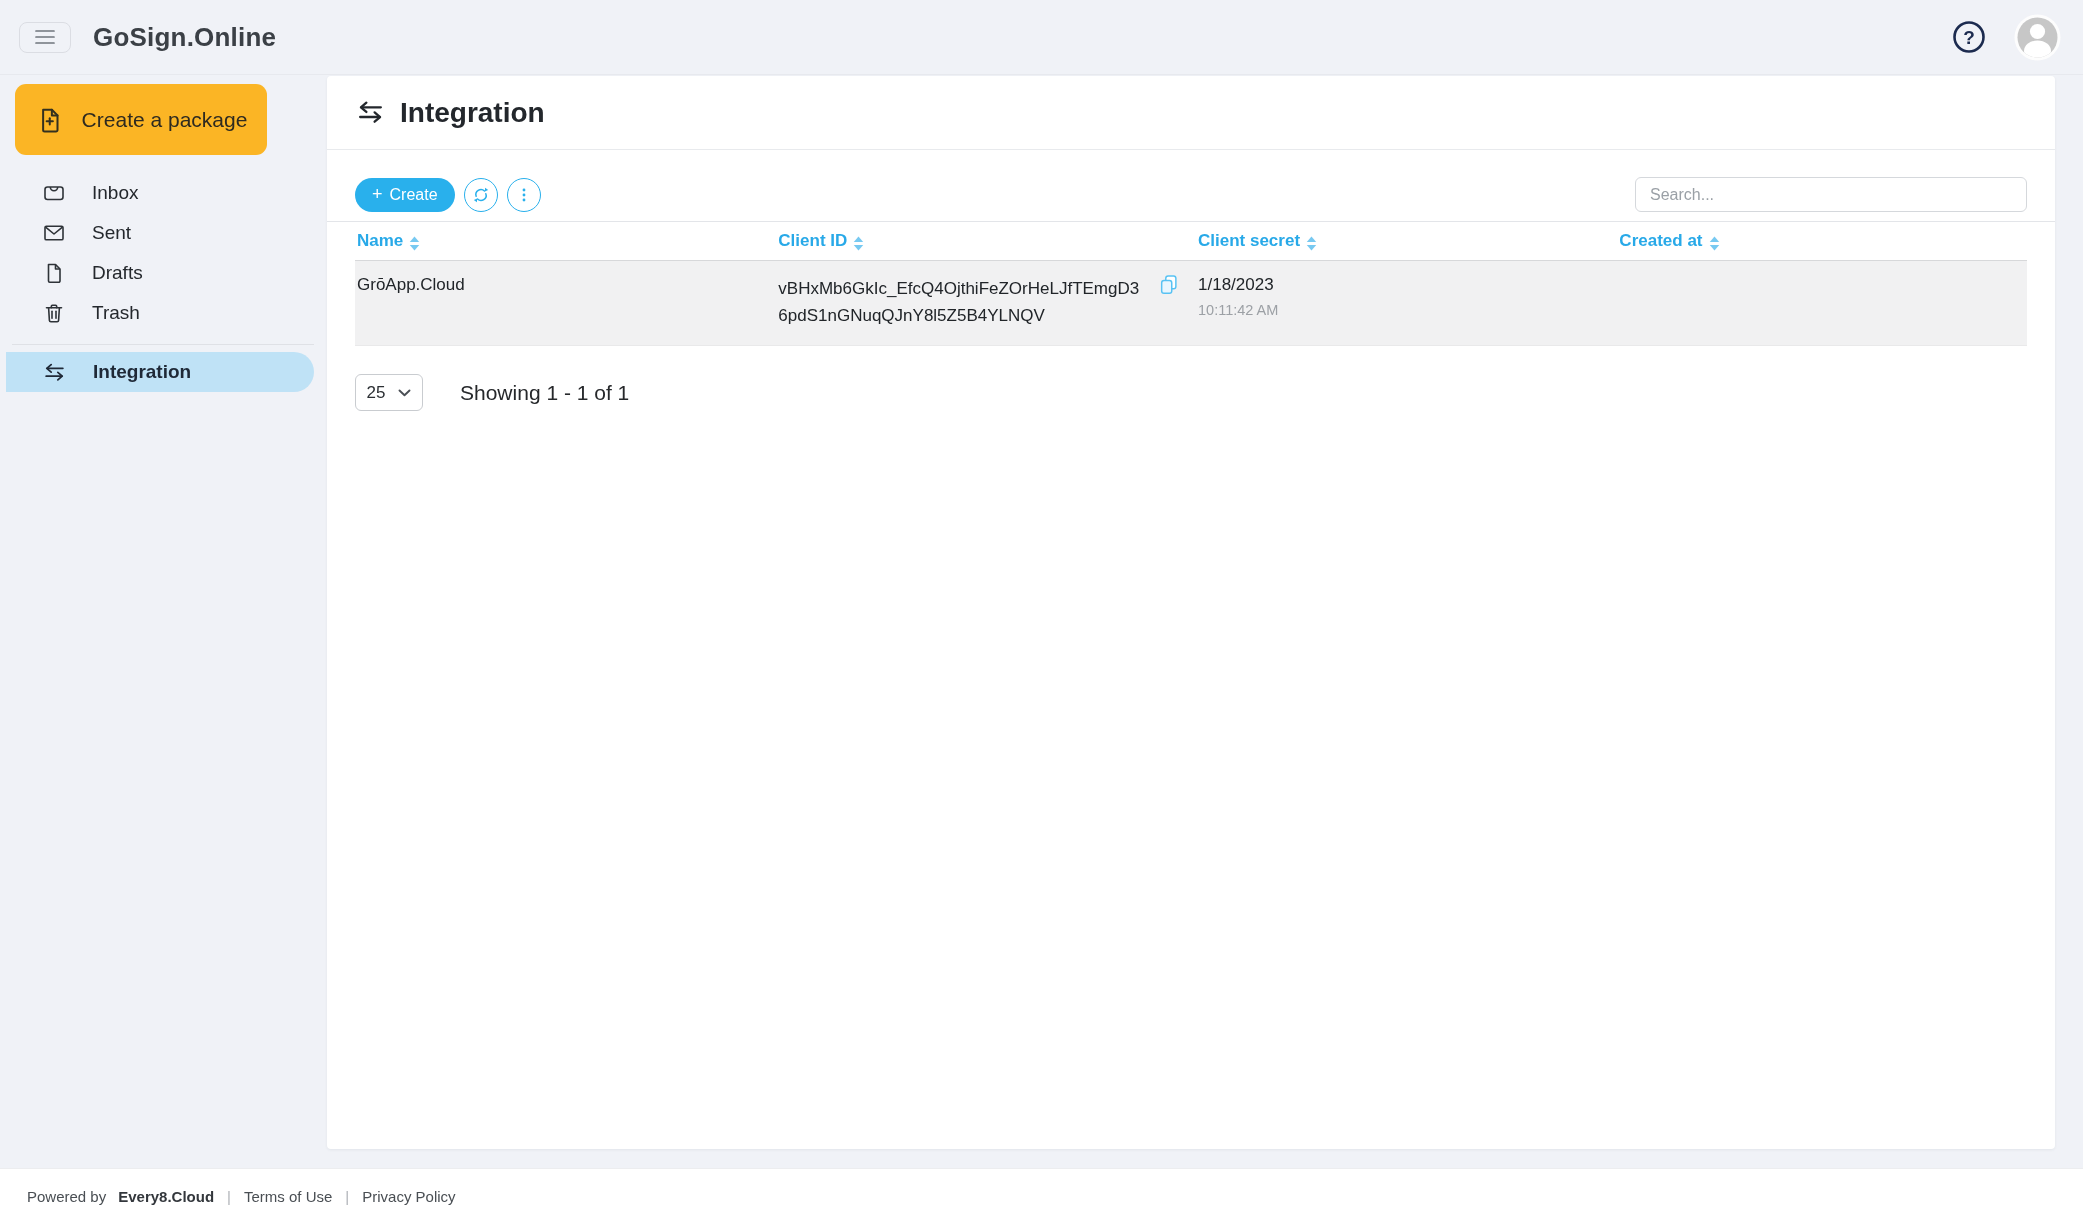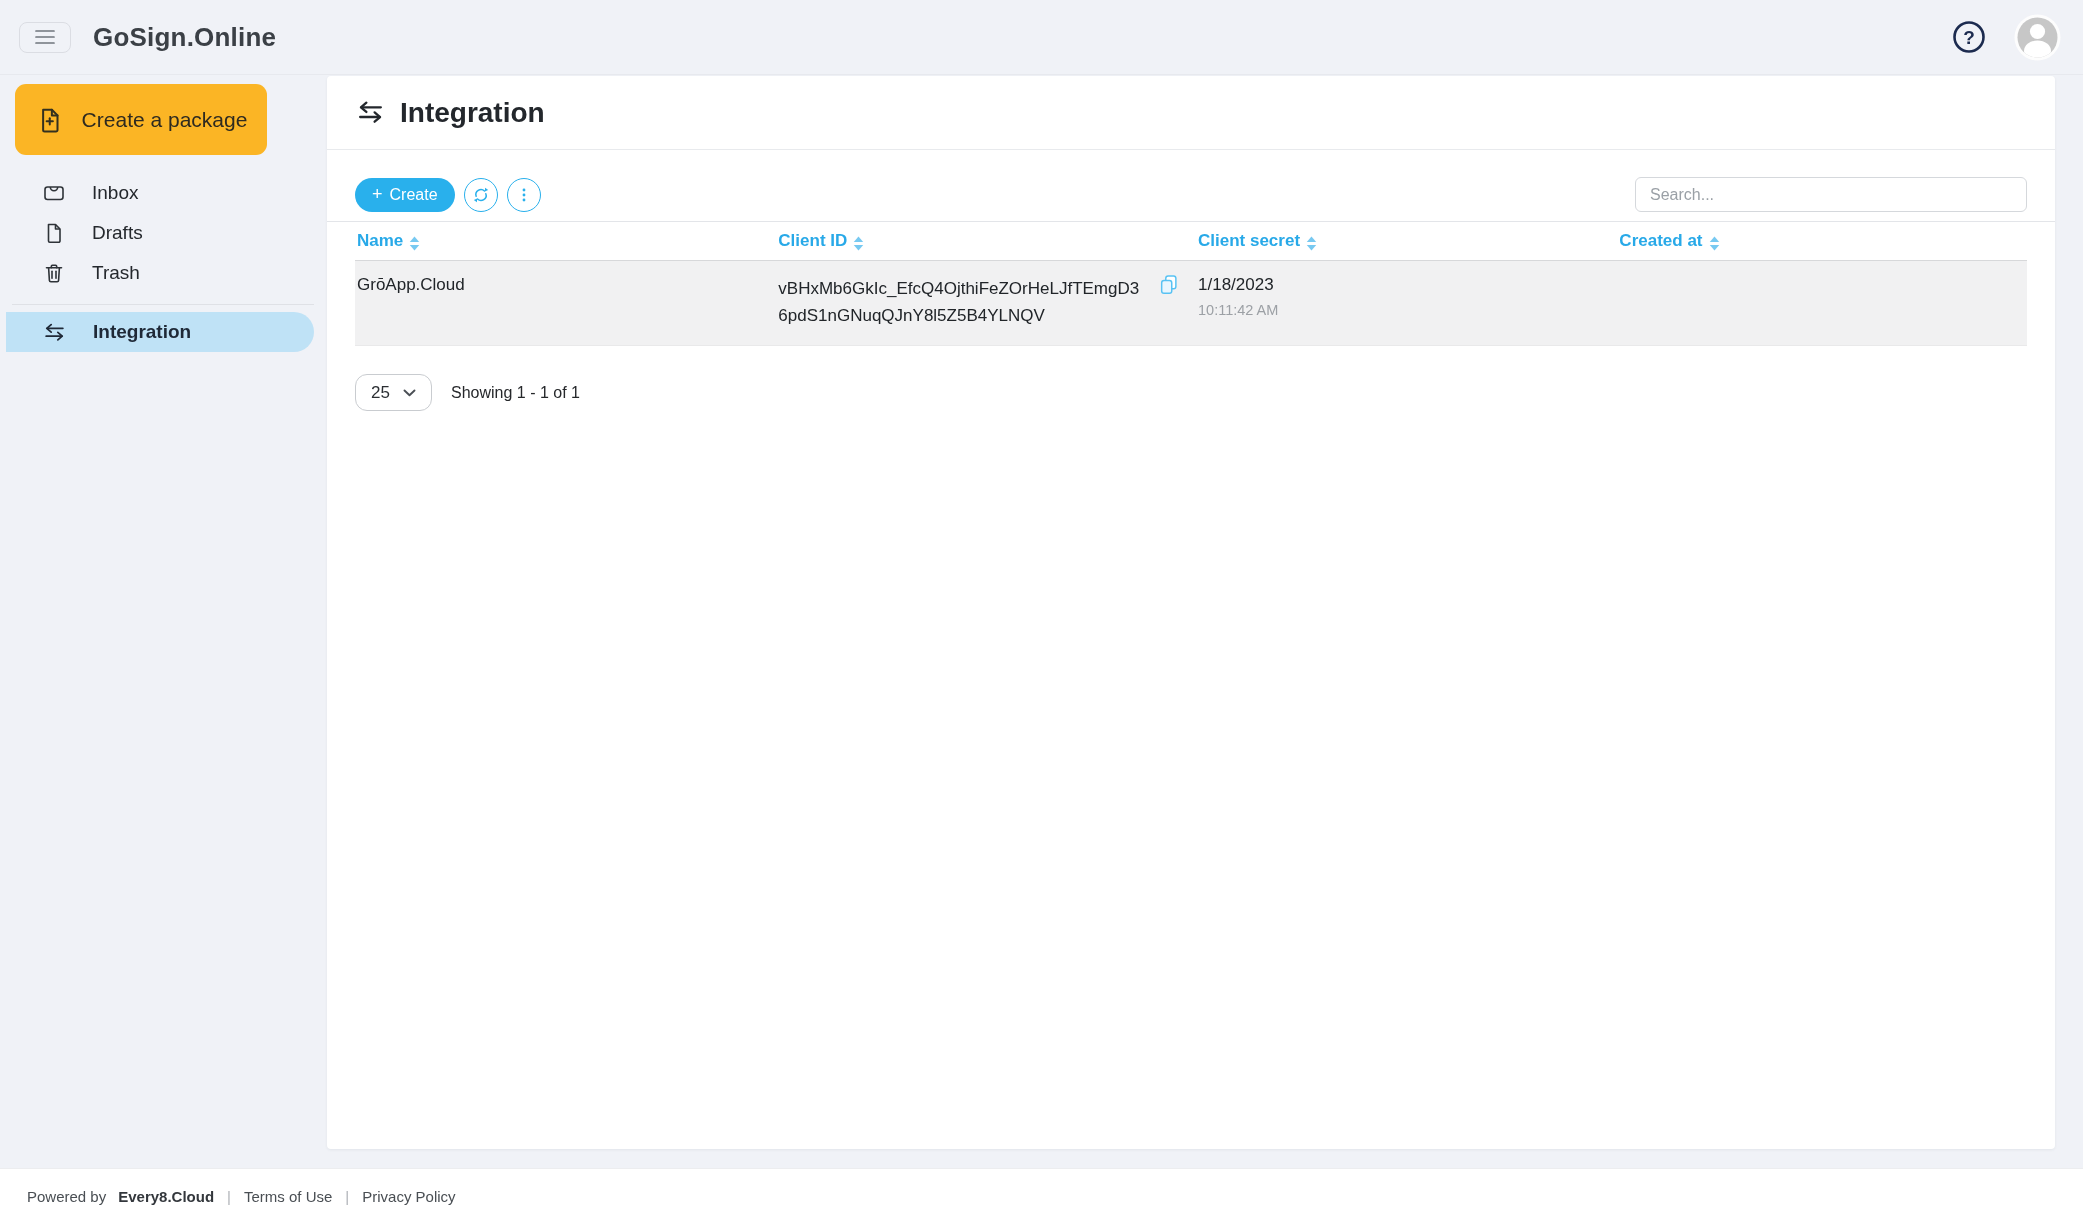--- a/index.html
+++ b/index.html
@@ -91,25 +91,25 @@
   .td { padding:14px 0 16px 2px; font-size:17px; color:#212529; }
   .td.with-copy { display:flex; align-items:flex-start; justify-content:space-between; }
   .td.client-id { padding-right:50px; }
   .td.client-secret { padding-right:16px; }
   .secret-text { max-width:362px; word-break:break-all; line-height:27px; }
   .copy-btn { background:none; border:none; padding:0; margin-top:-1px; cursor:pointer; display:flex; }
   .created-time { font-size:14.5px; color:#9CA0A5; margin-top:7px; }
   
   .pagination { display:flex; align-items:center; padding:28px 28px 0 28px; }
   .page-size {
-    width:77px; height:37px; border:1px solid #C9CCD0; border-radius:12px; background:#fff;
+    width:68px; height:37px; border:1px solid #C9CCD0; border-radius:6px; background:#fff;
     display:flex; align-items:center; justify-content:center; gap:13px;
     font-size:17px; color:#2B2F33; cursor:pointer;
   }
-  .showing { margin-left:19px; font-size:16px; color:#26282B; }
+  .showing { margin-left:37px; font-size:21px; color:#26282B; }
   
   .footer {
     position:absolute; left:0; right:0; bottom:0; height:37px; background:#FFFFFF;
     border-top:1px solid #ECEDEF; display:flex; align-items:flex-end; padding-left:27px;
     font-size:15px; color:#494E53;
   }
   .footer .sep { color:#B0B3B8; margin:0 13px; }
   .footer .brand { font-weight:700; color:#33373C; margin-left:12px; cursor:pointer; }
   .footer .flink { cursor:pointer; }
   svg { display:block; }
@@ -178,20 +178,29 @@
         <svg width="24" height="24" viewBox="0 0 24 24" fill="none" stroke="currentColor" stroke-width="1.6" stroke-linejoin="round">
           <rect x="3" y="6" width="18" height="12.5" rx="2.5"></rect>
           <path d="M8.3 6 a3.7 3.7 0 0 0 7.4 0"></path>
         </svg>
       </span>
       <span>Inbox</span>
     </div>
     <div class="nav-item">
       <span class="nv-icon">
         <svg width="24" height="24" viewBox="0 0 24 24" fill="none" stroke="currentColor" stroke-width="1.6" stroke-linejoin="round">
+          <rect x="3" y="5.2" width="18" height="13.6" rx="1.4"></rect>
+          <polyline points="3.6,6.2 12,13 20.4,6.2"></polyline>
+        </svg>
+      </span>
+      <span>Sent</span>
+    </div>
+    <div class="nav-item">
+      <span class="nv-icon">
+        <svg width="24" height="24" viewBox="0 0 24 24" fill="none" stroke="currentColor" stroke-width="1.6" stroke-linejoin="round">
           <path d="M6.5 3.5 h7 l4.5 4.5 V20 a1.2 1.2 0 0 1 -1.2 1.2 H7.7 A1.2 1.2 0 0 1 6.5 20 Z"></path>
           <path d="M13.5 3.5 v4.5 h4.5"></path>
         </svg>
       </span>
       <span>Drafts</span>
     </div>
     <div class="nav-item">
       <span class="nv-icon">
         <svg width="24" height="24" viewBox="0 0 24 24" fill="none" stroke="currentColor" stroke-width="1.6" stroke-linecap="round" stroke-linejoin="round">
           <line x1="4.5" y1="6.8" x2="19.5" y2="6.8"></line>

